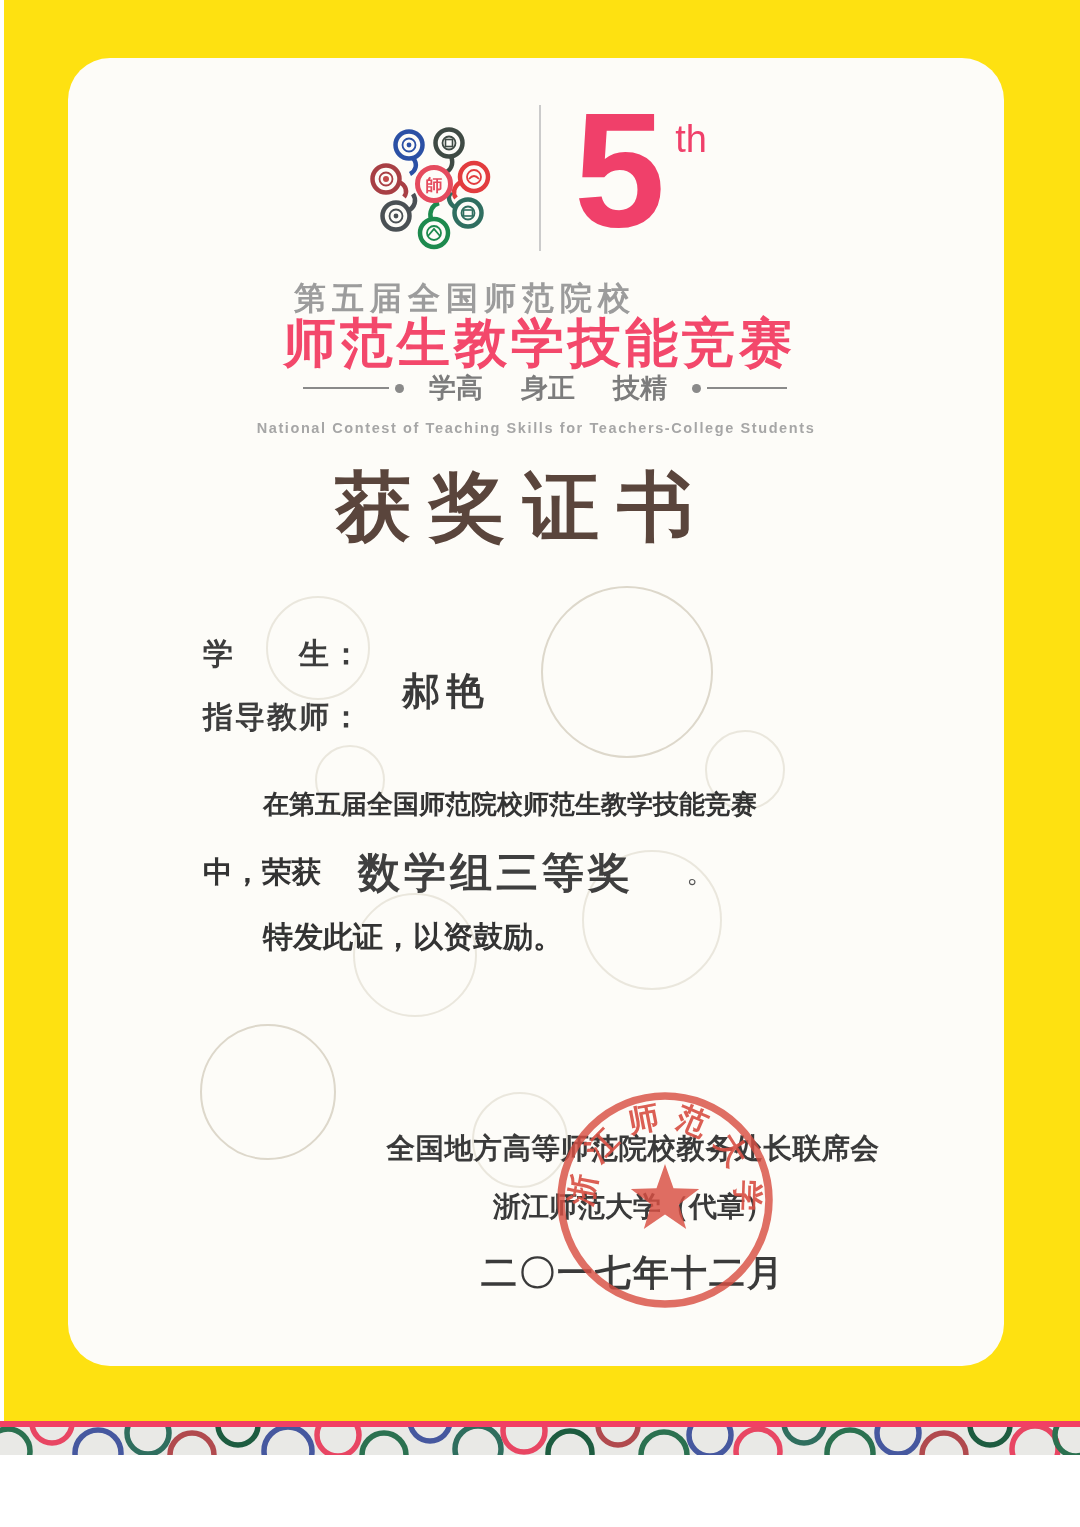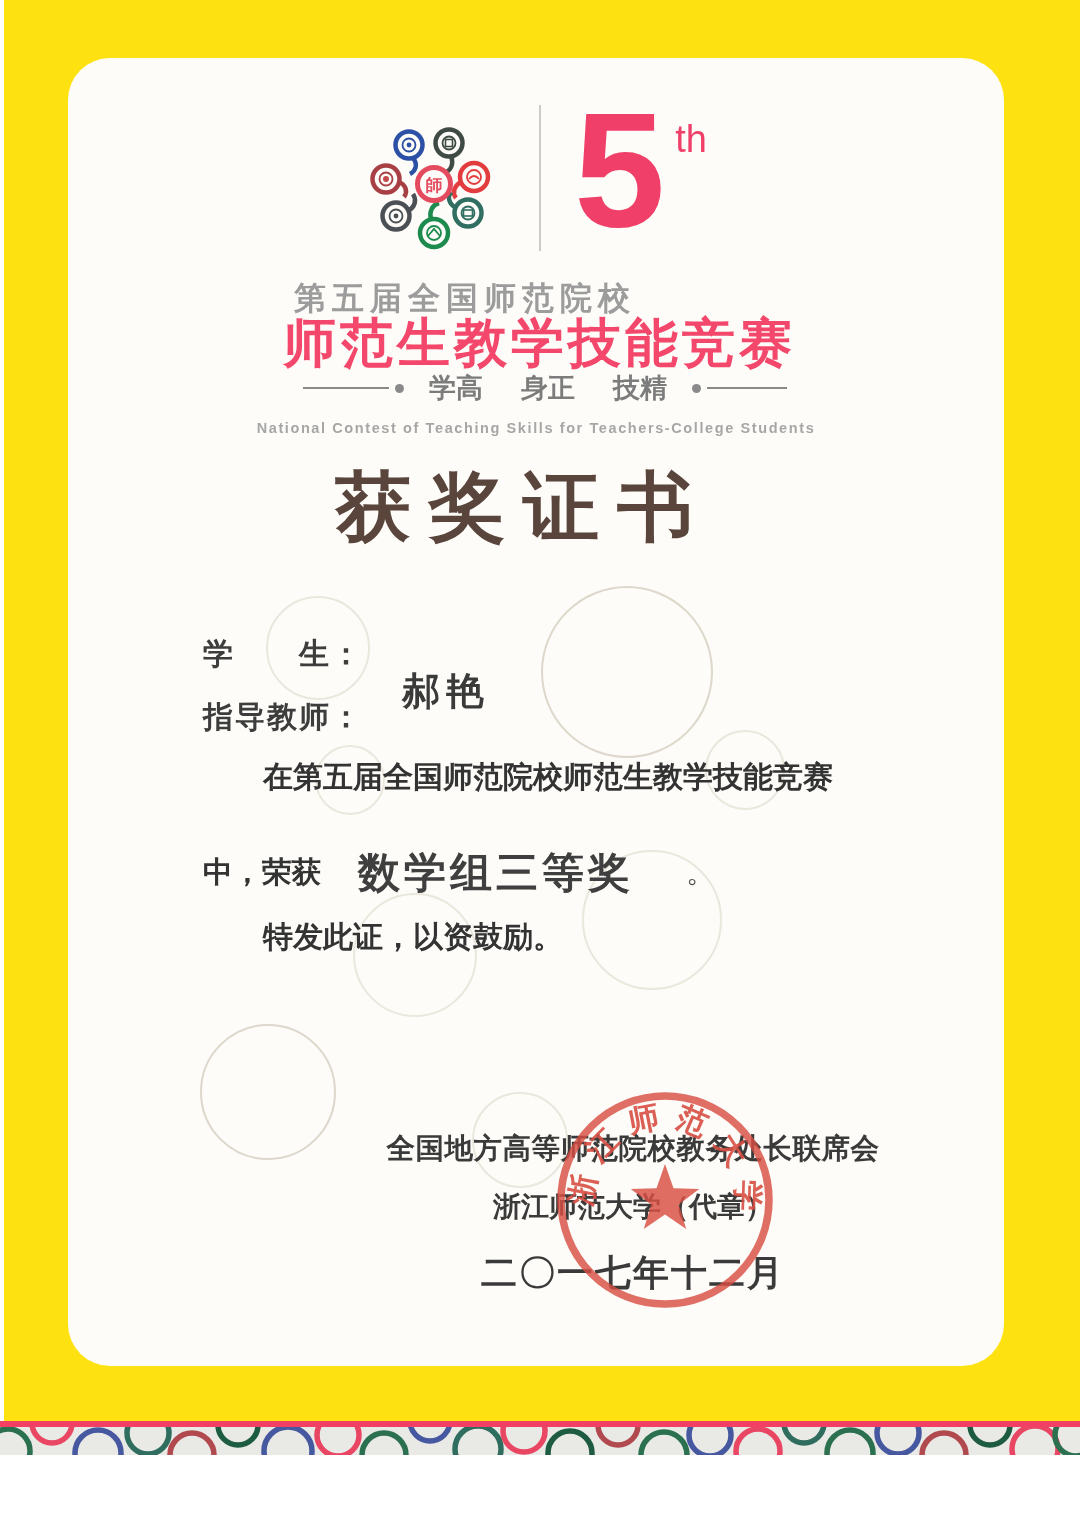--- a/index.html
+++ b/index.html
@@ -40,21 +40,21 @@
 
   
   .field-label { position:absolute; font-size:30px; font-weight:700; color:#3d3d3d; letter-spacing:2px; }
   .field-value { position:absolute; font-size:38px; font-weight:600; color:#3a3a3a; letter-spacing:6px; }
   .lbl-student { left:203px; top:634px; }
   .val-student { left:378px; top:666px;margin-left:24px; }
   .lbl-advisor { left:203px; top:697px; }
   .val-advisor { left:378px; top:700px; }
 
   
-  .body-line1 { position:absolute; left:263px; top:757px; font-size:30px; font-weight:600; color:#333333; }
+  .body-line1 { position:absolute; left:263px; top:787px; font-size:26px; font-weight:600; color:#333333; }
   .body-line2-prefix { position:absolute; left:203px; top:853px; font-size:29.5px; font-weight:600; color:#333333; }
   .award-text { position:absolute; left:358px; top:845px; font-size:42px; font-weight:600; letter-spacing:4px; color:#3f3f3f; }
   .award-period { position:absolute; left:686px; top:853px; font-size:29.5px; color:#555; }
   .body-line3 { position:absolute; left:263px; top:917px; font-size:30px; font-weight:700; color:#333333; }
 
   
   .footer-block { position:absolute; left:333px; top:1130px; width:600px; text-align:center; color:#3a3a3a; }
   .footer-line1 { font-size:28.5px; font-weight:600; letter-spacing:0.5px; margin-bottom:20px; }
   .footer-line2 { font-size:28px; font-weight:600; margin-bottom:23px; }
   .footer-line3 { font-size:36px; font-weight:600; letter-spacing:2px; }

